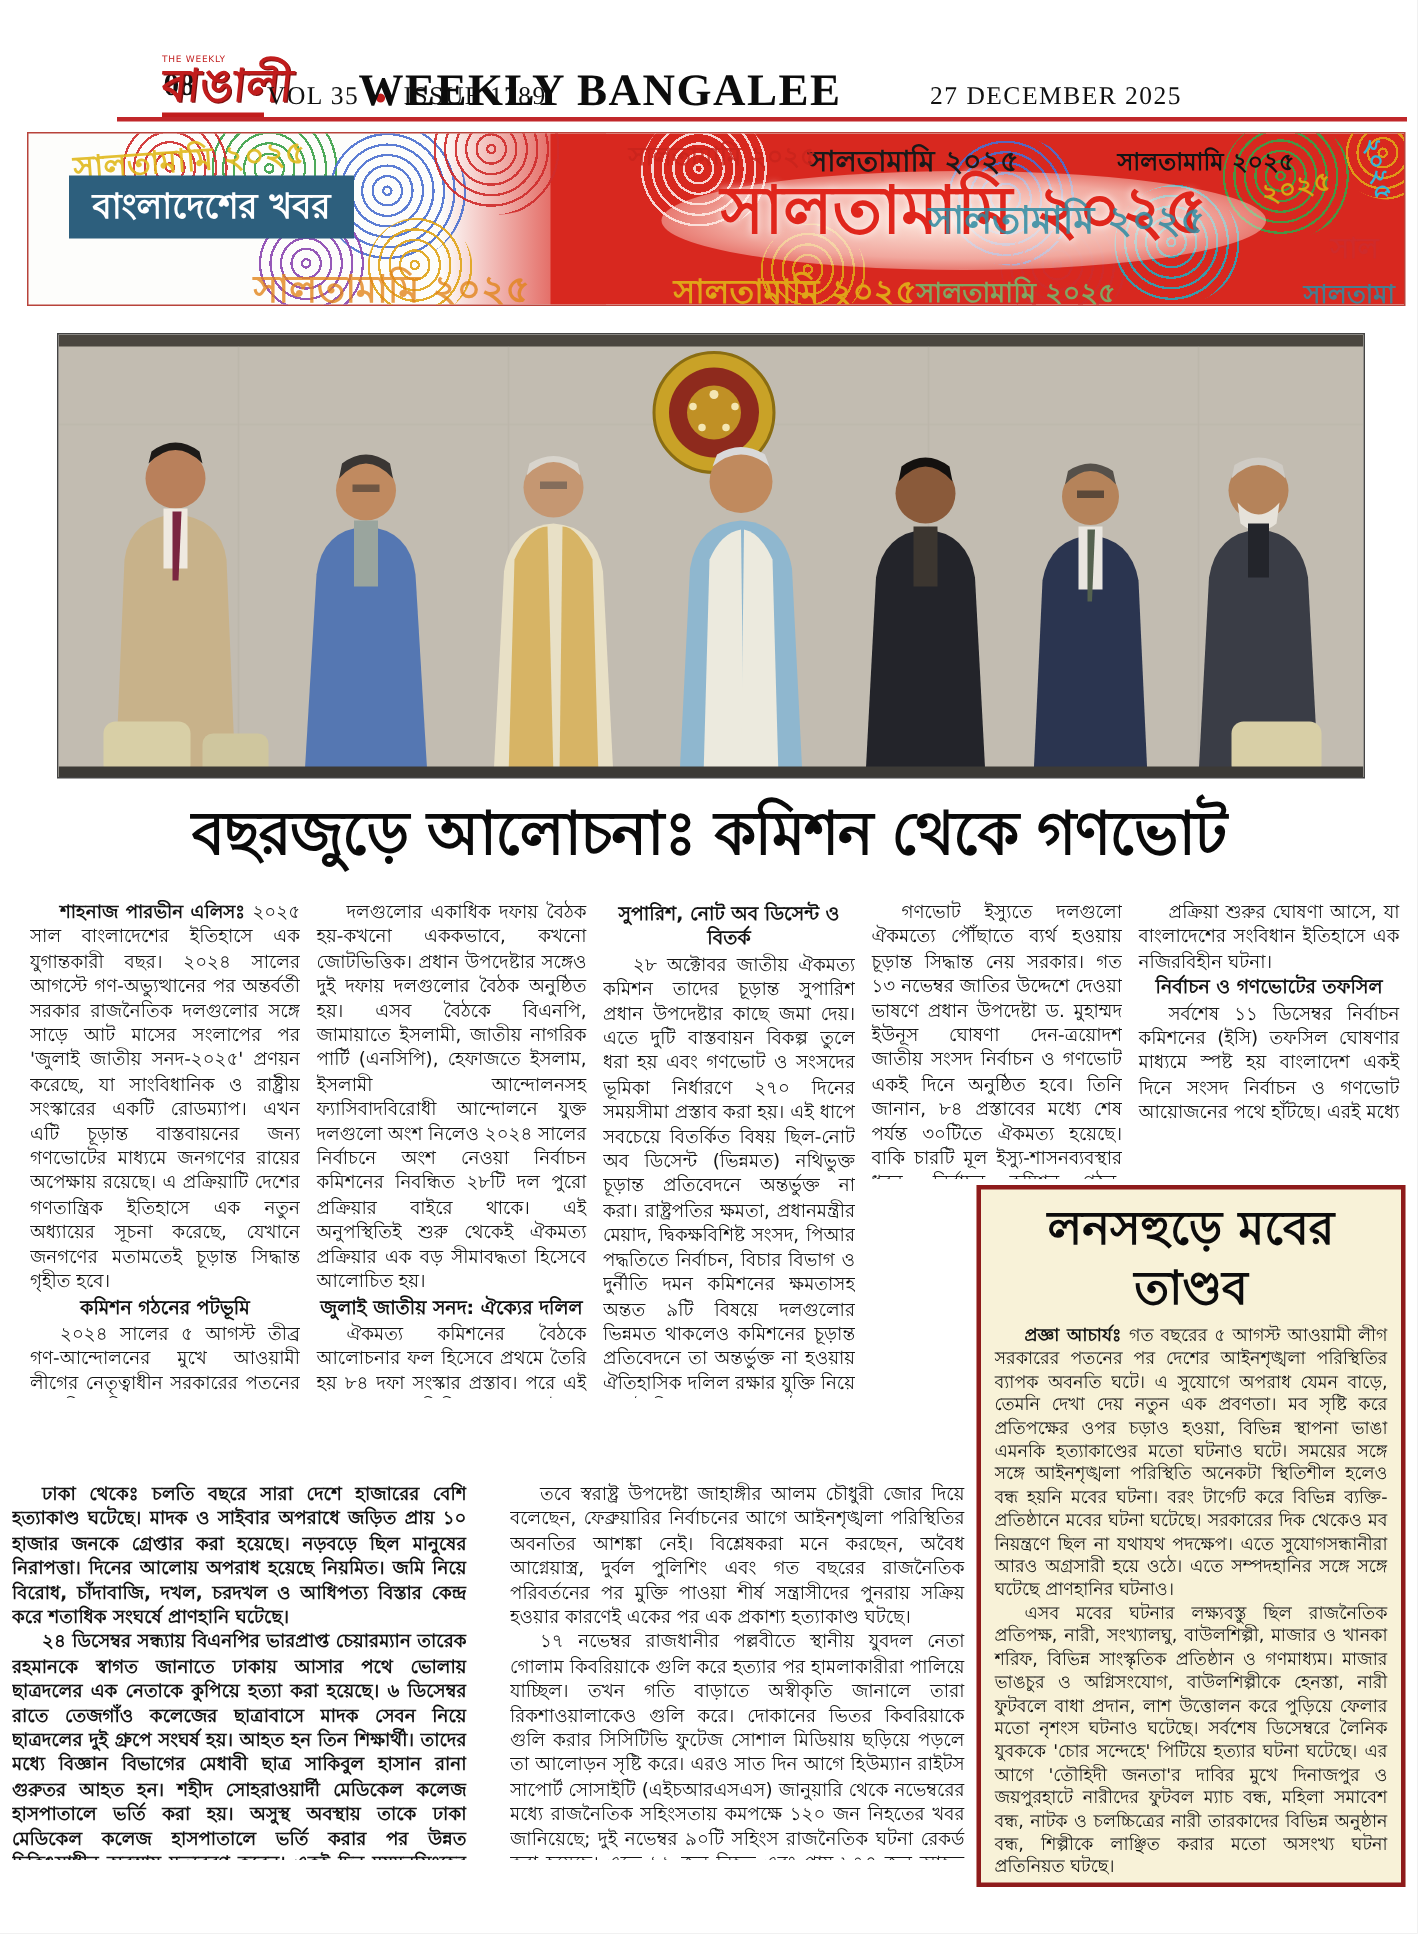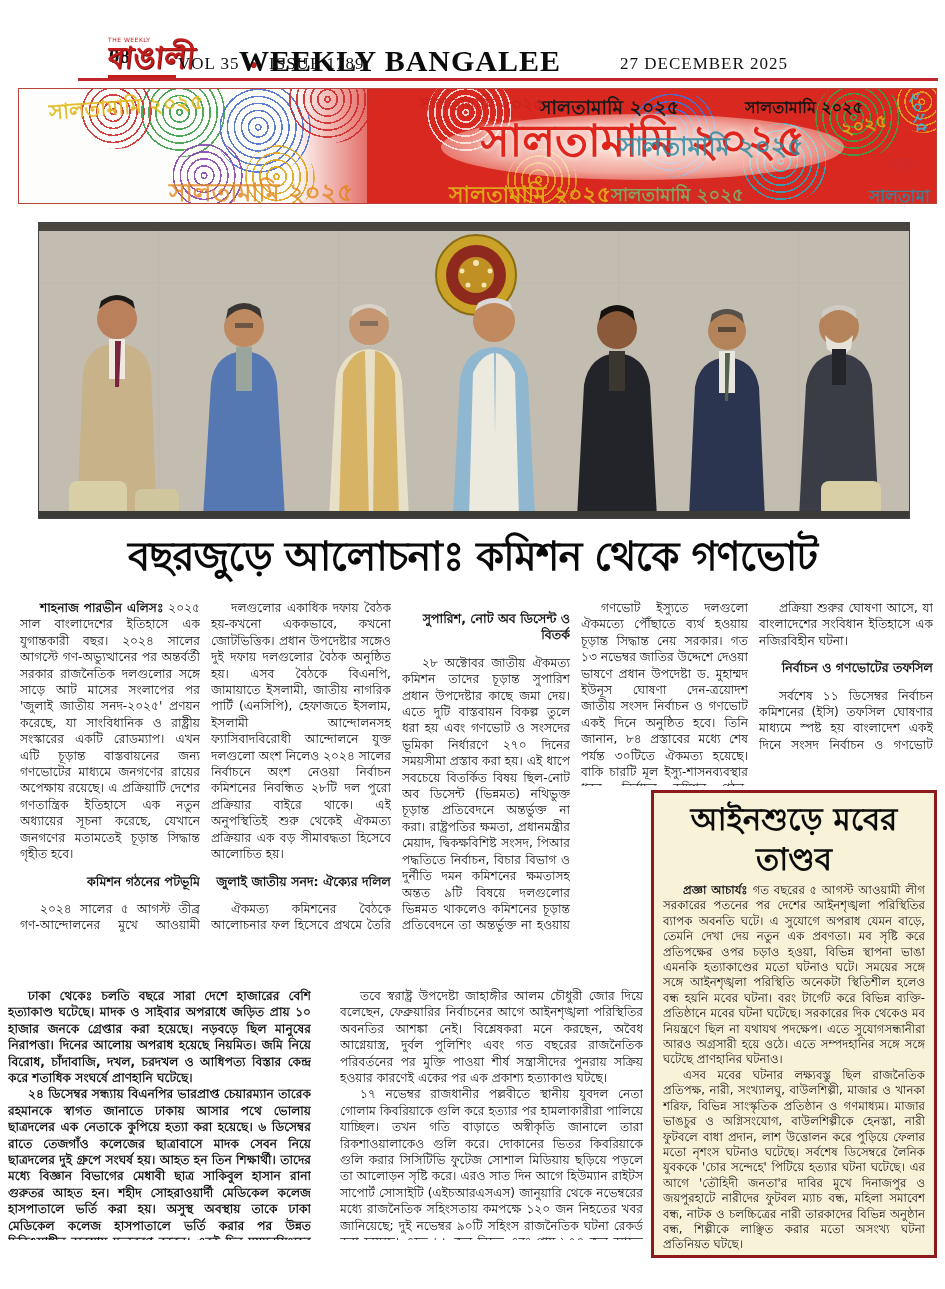--- a/index.html
+++ b/index.html
@@ -42,21 +42,21 @@
   .photo{position:absolute;left:38px;top:222px;width:870px;height:295px;border:1px solid #444;
          background:linear-gradient(180deg,#a9a49b 0%,#c6c0b6 35%,#d3cdc2 100%);overflow:hidden;}
   
   .lead-hl{position:absolute;left:15px;top:520px;width:915px;text-align:center;
            font-weight:900;font-size:40px;line-height:72px;color:#0a0a0a;letter-spacing:-1px;}
   .crime-hl{position:absolute;left:20px;top:930px;width:625px;text-align:center;
            font-weight:900;font-size:36px;line-height:48px;color:#c8232a;}
   
   .col{position:absolute;text-align:justify;font-size:12.2px;line-height:16.4px;color:#141414;overflow:hidden;}
   .col p.para{margin:0;text-indent:20px;}
-  .col h4.subhead{margin:11px 0;text-align:right;font-size:12.6px;font-weight:bold;}
+  .col h4.subhead{margin:1px 0;text-align:center;font-size:12.6px;font-weight:bold;}
   .c1{left:20px;top:600px;width:180px;height:332px;}
   .c2{left:211px;top:600px;width:180px;height:332px;}
   .c3{left:402px;top:600px;width:168px;height:332px;}
   .c4{left:581px;top:600px;width:167px;height:186px;}
   .c5{left:759px;top:600px;width:174px;height:150px;}
   .bc1{left:8px;top:988px;width:303px;height:252px;font-weight:bold;}
   .bc2{left:340px;top:988px;width:303px;height:252px;}
   
   .mobbox{position:absolute;left:651px;top:790px;width:286px;height:468px;background:#f8f2d8;
           border:3px solid #8e1b1b;box-sizing:border-box;padding:6px 9px;overflow:hidden;}
@@ -109,20 +109,21 @@
         <span class="scatter-text" style="left: 30px; top: 2px; color: rgb(224, 185, 28); font-size: 21px; transform: rotate(-4deg); opacity: 0.9;">সালতামামি ২০২৫</span>
         <span class="scatter-text" style="left: 150px; top: 84px; color: rgb(226, 133, 28); font-size: 25px; opacity: 0.8;">সালতামামি ২০২৫</span>
         <span class="scatter-text" style="left: 430px; top: 88px; color: rgb(224, 164, 24); font-size: 22px;">সালতামামি ২০২৫</span>
         <span class="scatter-text" style="left: 600px; top: 38px; color: rgb(47, 140, 163); font-size: 25px; opacity: 0.85;">সালতামামি ২০২৫</span>
         <span class="scatter-text" style="left: 822px; top: 22px; color: rgb(216, 164, 20); font-size: 18px; transform: rotate(-12deg);">২০২৫</span>
         <span class="scatter-text" style="left: 592px; top: 92px; color: rgb(122, 179, 106); font-size: 18px; opacity: 0.9;">সালতামামি ২০২৫</span>
         <span class="scatter-text" style="left: 868px; top: 62px; color: rgb(207, 43, 43); font-size: 19px;">সাল</span>
         <span class="scatter-text" style="left: 850px; top: 94px; color: rgb(47, 140, 163); font-size: 17px; opacity: 0.85;">সালতামা</span>
         <span class="scatter-text" style="left: 878px; top: 10px; color: rgb(53, 182, 216); font-size: 16px; transform: rotate(78deg);">২০২৫</span>
       </div>
+    <div class="sec-label">বাংলাদেশের খবর</div>
   </div>
 
   <div class="photo">
     <svg width="870" height="295" viewBox="0 0 870 295">
 
       <rect x="0" y="0" width="870" height="295" fill="#c2bcb1"></rect>
       <rect x="0" y="0" width="870" height="8" fill="#4a463f"></rect>
       <g stroke="#aaa49а" stroke-width="1" opacity="
 0.5" stroke-opacity="0.5">
         <line x1="120" y1="8" x2="120" y2="295" stroke="#aea89d"></line>
@@ -235,21 +236,21 @@
   <div class="col bc1">
       <p class="para"><b>ঢাকা থেকেঃ </b>চলতি বছরে সারা দেশে হাজারের বেশি হত্যাকাণ্ড ঘটেছে। মাদক ও সাইবার অপরাধে জড়িত প্রায় ১০ হাজার জনকে গ্রেপ্তার করা হয়েছে। নড়বড়ে ছিল মানুষের নিরাপত্তা। দিনের আলোয় অপরাধ হয়েছে নিয়মিত। জমি নিয়ে বিরোধ, চাঁদাবাজি, দখল, চরদখল ও আধিপত্য বিস্তার কেন্দ্র করে শতাধিক সংঘর্ষে প্রাণহানি ঘটেছে।</p>
       <p class="para">২৪ ডিসেম্বর সন্ধ্যায় বিএনপির ভারপ্রাপ্ত চেয়ারম্যান তারেক রহমানকে স্বাগত জানাতে ঢাকায় আসার পথে ভোলায় ছাত্রদলের এক নেতাকে কুপিয়ে হত্যা করা হয়েছে। ৬ ডিসেম্বর রাতে তেজগাঁও কলেজের ছাত্রাবাসে মাদক সেবন নিয়ে ছাত্রদলের দুই গ্রুপে সংঘর্ষ হয়। আহত হন তিন শিক্ষার্থী। তাদের মধ্যে বিজ্ঞান বিভাগের মেধাবী ছাত্র সাকিবুল হাসান রানা গুরুতর আহত হন। শহীদ সোহরাওয়ার্দী মেডিকেল কলেজ হাসপাতালে ভর্তি করা হয়। অসুস্থ অবস্থায় তাকে ঢাকা মেডিকেল কলেজ হাসপাতালে ভর্তি করার পর উন্নত চিকিৎসাধীন অবস্থায় মৃত্যুবরণ করেন। একই দিন ময়মনসিংহের ভালুকায় দিপু চন্দ্র দাস (২৮) নামে পোশাকশ্রমিককে ধর্ম নিয়ে কটূক্তির অভিযোগে পিটিয়ে এবং পুড়িয়ে হত্যা করা হয়।</p>
     </div>
   <div class="col bc2">
       <p class="para">তবে স্বরাষ্ট্র উপদেষ্টা জাহাঙ্গীর আলম চৌধুরী জোর দিয়ে বলেছেন, ফেব্রুয়ারির নির্বাচনের আগে আইনশৃঙ্খলা পরিস্থিতির অবনতির আশঙ্কা নেই। বিশ্লেষকরা মনে করছেন, অবৈধ আগ্নেয়াস্ত্র, দুর্বল পুলিশিং এবং গত বছরের রাজনৈতিক পরিবর্তনের পর মুক্তি পাওয়া শীর্ষ সন্ত্রাসীদের পুনরায় সক্রিয় হওয়ার কারণেই একের পর এক প্রকাশ্য হত্যাকাণ্ড ঘটছে।</p>
       <p class="para">১৭ নভেম্বর রাজধানীর পল্লবীতে স্থানীয় যুবদল নেতা গোলাম কিবরিয়াকে গুলি করে হত্যার পর হামলাকারীরা পালিয়ে যাচ্ছিল। তখন গতি বাড়াতে অস্বীকৃতি জানালে তারা রিকশাওয়ালাকেও গুলি করে। দোকানের ভিতর কিবরিয়াকে গুলি করার সিসিটিভি ফুটেজ সোশাল মিডিয়ায় ছড়িয়ে পড়লে তা আলোড়ন সৃষ্টি করে। এরও সাত দিন আগে হিউম্যান রাইটস সাপোর্ট সোসাইটি (এইচআরএসএস) জানুয়ারি থেকে নভেম্বরের মধ্যে রাজনৈতিক সহিংসতায় কমপক্ষে ১২০ জন নিহতের খবর জানিয়েছে; দুই নভেম্বর ৯০টি সহিংস রাজনৈতিক ঘটনা রেকর্ড করা হয়েছে। এতে ১২ জন নিহত এবং প্রায় ৮৭৪ জন আহত হয়েছে। অক্টোবরে ৬৪ ঘটনায় ১০ জন নিহত এবং ৫১৩ জন আহত হয়।</p>
     </div>
 
   <div class="mobbox">
-    <h3 class="box-hl">আইনশুড়ে মবের তাণ্ডব</h3>
+    <h3 class="box-hl">লনসহুড়ে মবের তাণ্ডব</h3>
     <div class="col">
         <p class="para"><b>প্রজ্ঞা আচার্যঃ </b>গত বছরের ৫ আগস্ট আওয়ামী লীগ সরকারের পতনের পর দেশের আইনশৃঙ্খলা পরিস্থিতির ব্যাপক অবনতি ঘটে। এ সুযোগে অপরাধ যেমন বাড়ে, তেমনি দেখা দেয় নতুন এক প্রবণতা। মব সৃষ্টি করে প্রতিপক্ষের ওপর চড়াও হওয়া, বিভিন্ন স্থাপনা ভাঙা এমনকি হত্যাকাণ্ডের মতো ঘটনাও ঘটে। সময়ের সঙ্গে সঙ্গে আইনশৃঙ্খলা পরিস্থিতি অনেকটা স্থিতিশীল হলেও বন্ধ হয়নি মবের ঘটনা। বরং টার্গেট করে বিভিন্ন ব্যক্তি-প্রতিষ্ঠানে মবের ঘটনা ঘটেছে। সরকারের দিক থেকেও মব নিয়ন্ত্রণে ছিল না যথাযথ পদক্ষেপ। এতে সুযোগসন্ধানীরা আরও অগ্রসারী হয়ে ওঠে। এতে সম্পদহানির সঙ্গে সঙ্গে ঘটেছে প্রাণহানির ঘটনাও।</p>
         <p class="para">এসব মবের ঘটনার লক্ষ্যবস্তু ছিল রাজনৈতিক প্রতিপক্ষ, নারী, সংখ্যালঘু, বাউলশিল্পী, মাজার ও খানকা শরিফ, বিভিন্ন সাংস্কৃতিক প্রতিষ্ঠান ও গণমাধ্যম। মাজার ভাঙচুর ও অগ্নিসংযোগ, বাউলশিল্পীকে হেনস্তা, নারী ফুটবলে বাধা প্রদান, লাশ উত্তোলন করে পুড়িয়ে ফেলার মতো নৃশংস ঘটনাও ঘটেছে। সর্বশেষ ডিসেম্বরে লৈনিক যুবককে 'চোর সন্দেহে' পিটিয়ে হত্যার ঘটনা ঘটেছে। এর আগে 'তৌহিদী জনতা'র দাবির মুখে দিনাজপুর ও জয়পুরহাটে নারীদের ফুটবল ম্যাচ বন্ধ, মহিলা সমাবেশ বন্ধ, নাটক ও চলচ্চিত্রের নারী তারকাদের বিভিন্ন অনুষ্ঠান বন্ধ, শিল্পীকে লাঞ্ছিত করার মতো অসংখ্য ঘটনা প্রতিনিয়ত ঘটছে।</p>
       </div>
 
   </div>
 
 </div>
 
 </body></html>

